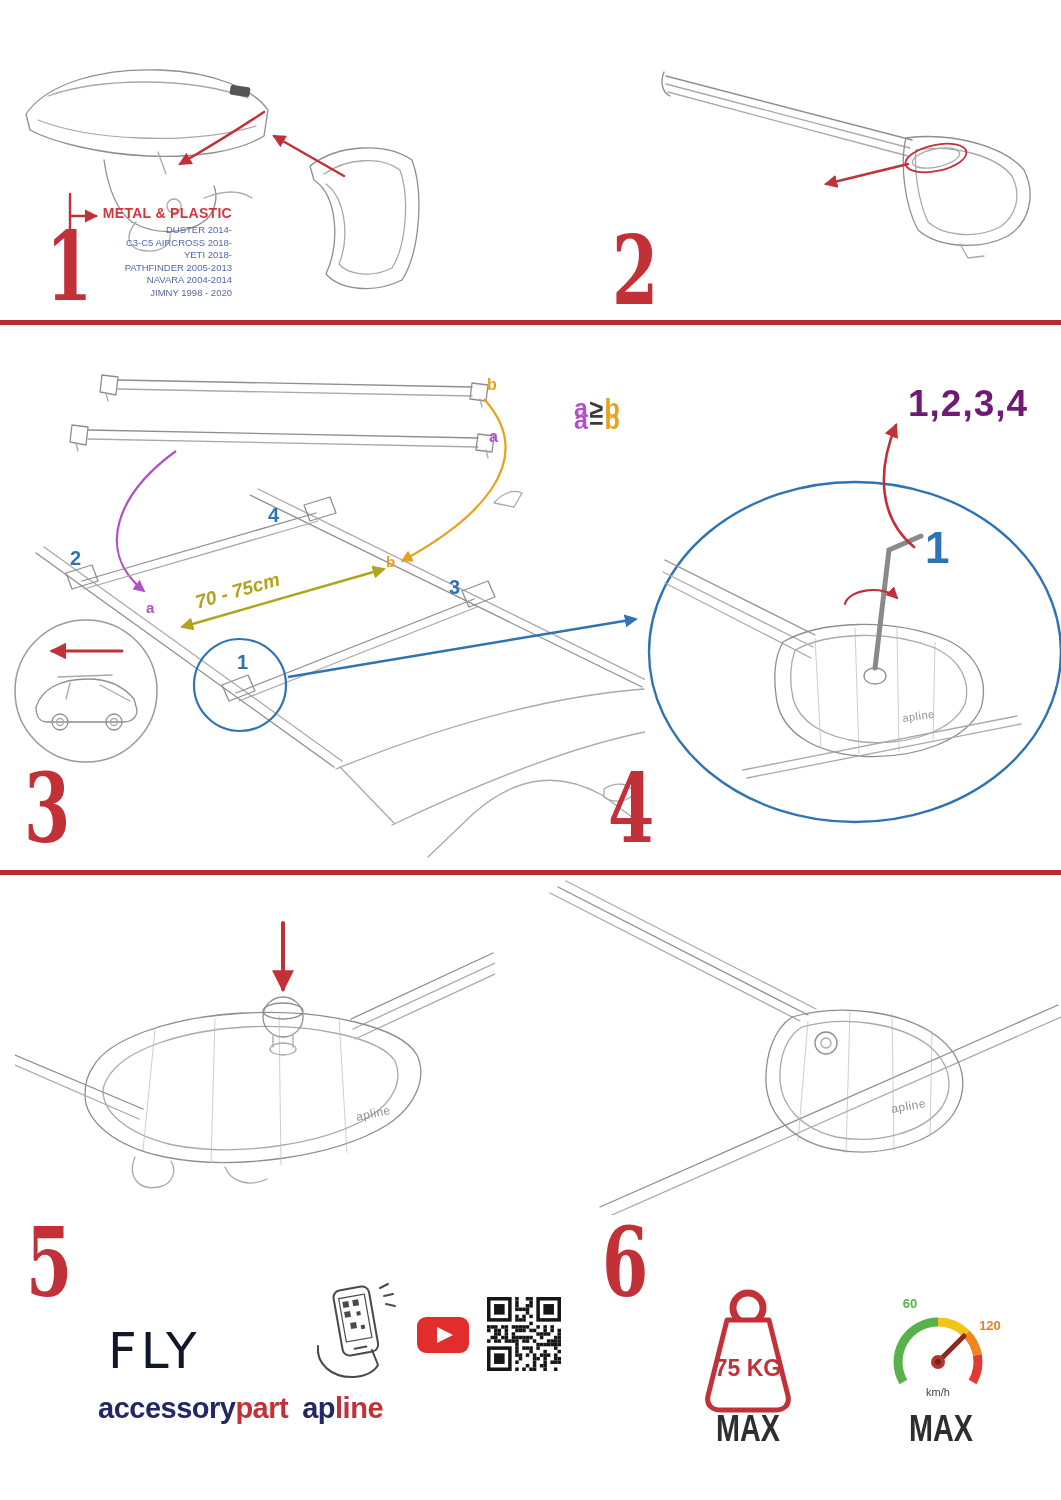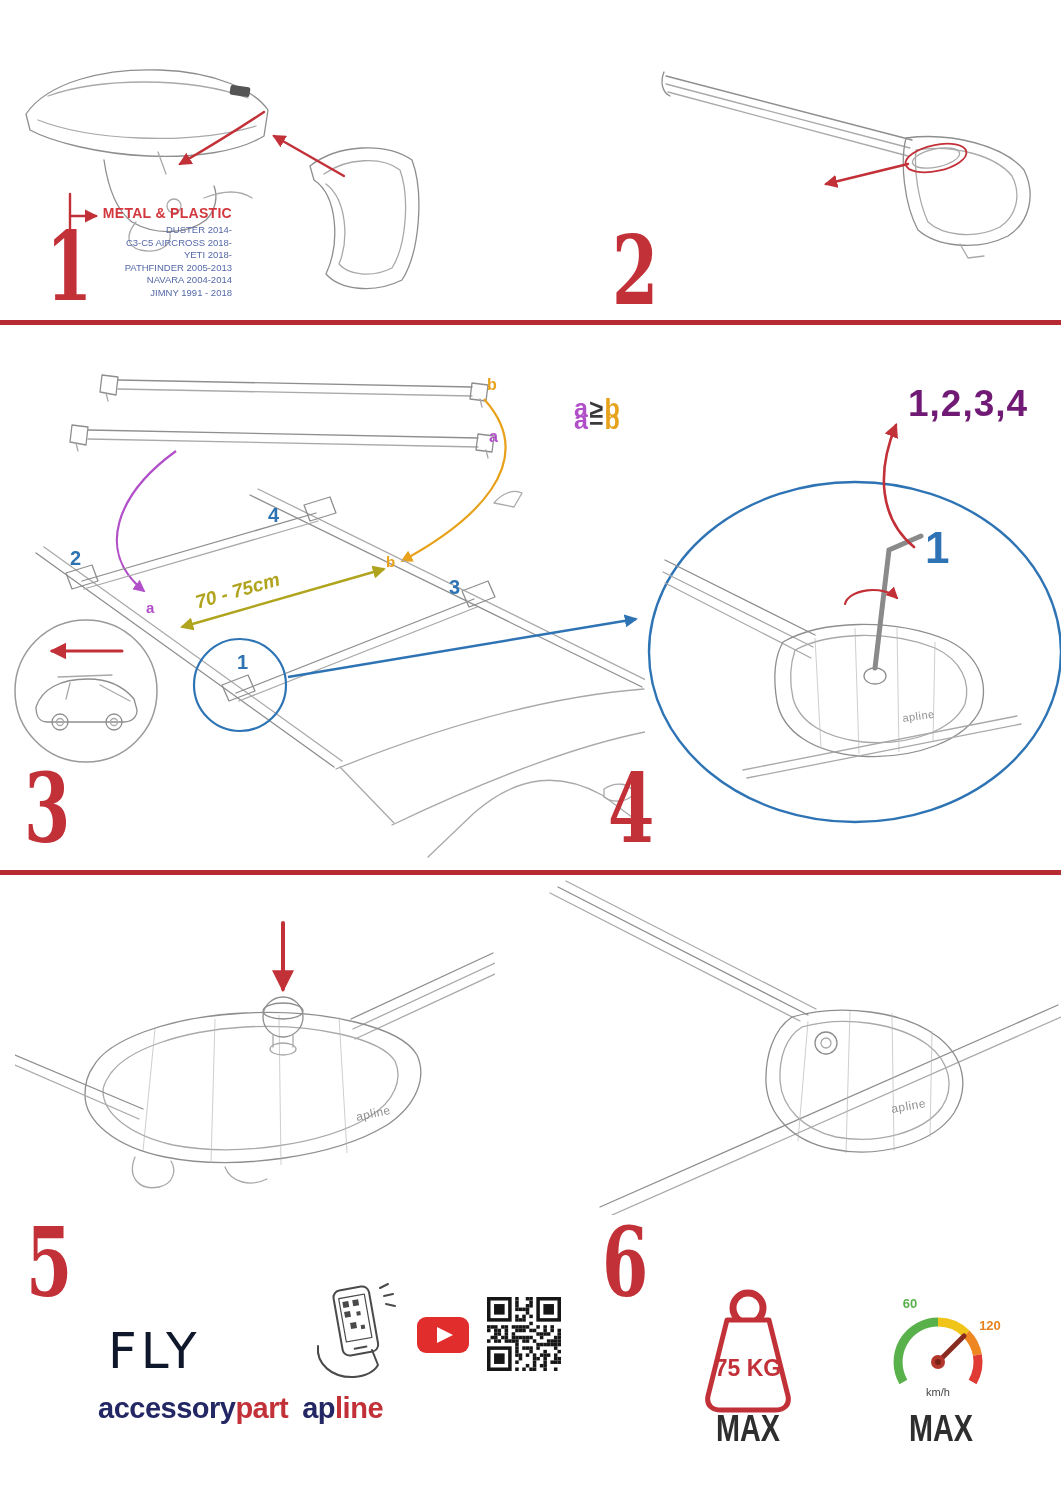--- a/index.html
+++ b/index.html
@@ -87,21 +87,21 @@
   </svg>
 
   <div class="abs" style="left:60px;top:205px;width:172px;text-align:right">
     <div class="material">METAL &amp; PLASTIC</div>
     <div class="models">
         <div>DUSTER 2014-</div>
         <div>C3-C5 AIRCROSS 2018-</div>
         <div>YETI 2018-</div>
         <div>PATHFINDER 2005-2013</div>
         <div>NAVARA 2004-2014</div>
-        <div>JIMNY 1991 - 2018</div>
+        <div>JIMNY 1998 - 2020</div>
       </div>
   </div>
 
   <div class="abs stepnum" style="left:46px;top:224px">1</div>
 
   <svg class="abs" style="left:660px;top:52px" width="395" height="215" viewBox="0 0 395 215">
     <g>
       <path class="ln2" d="M6,24 L252,88"></path>
       <path class="ln" d="M6,32 L250,96"></path>
       <path class="ln" d="M8,40 L248,104"></path>

